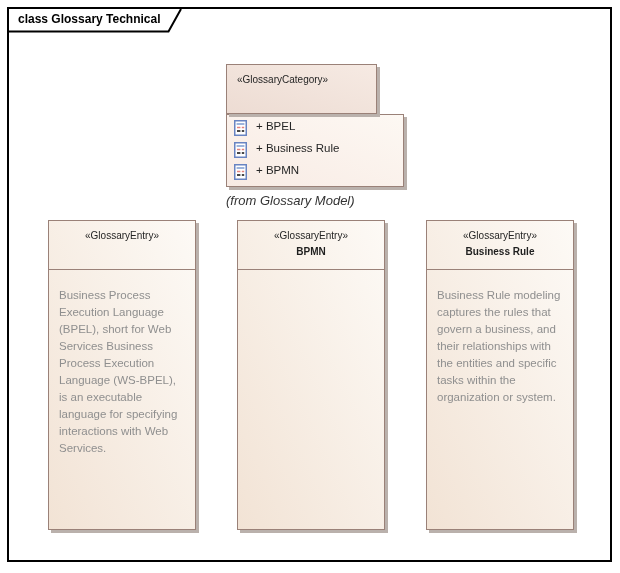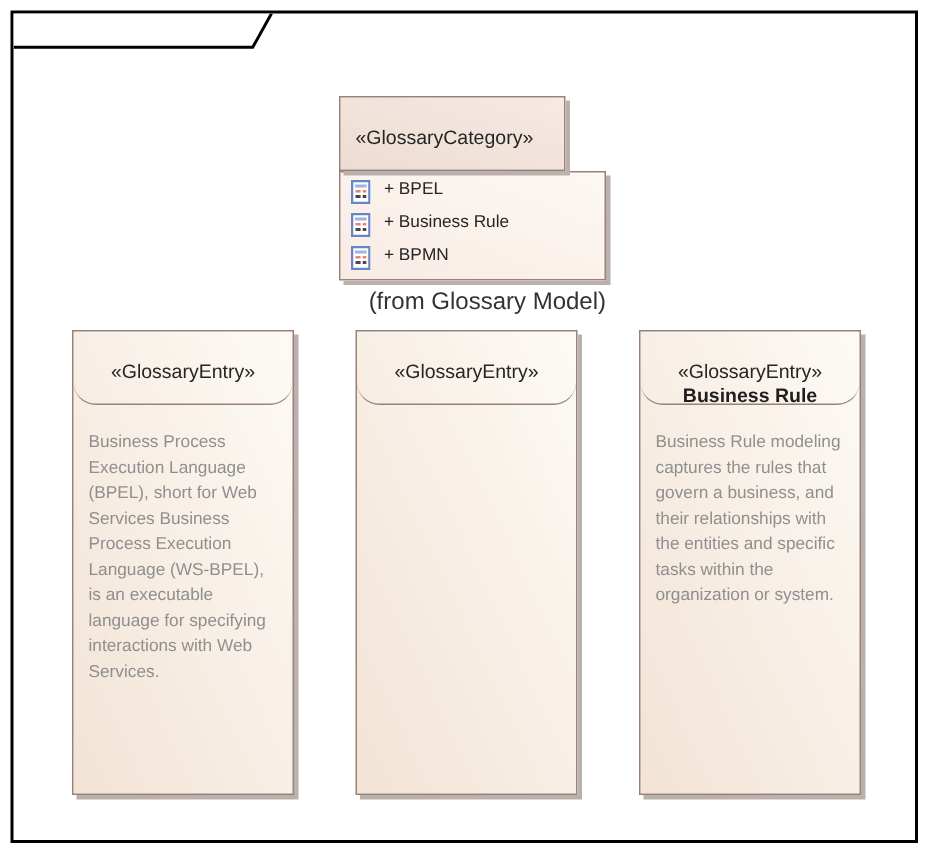--- a/index.html
+++ b/index.html
@@ -39,22 +39,22 @@
   }
   
   .uml-box {
     position: absolute;
     border: 1px solid #9a8178;
     box-shadow: 3px 3px 0 #bab1ac;
     box-sizing: border-box;
   }
   .el-header-text {
     text-align: center;
-    padding-top: 19px;
-    font-size: 13px;
+    padding-top: 7px;
+    font-size: 10px;
     line-height: 16px;
     color: #252525;
   }
   .el-name { font-weight: bold; color: #1f1f1f; }
   
   .cat-head {
     left: 217px; top: 55px;
     width: 151px; height: 50px;
     background: linear-gradient(to bottom left, #f6eae3, #eddcd3);
     z-index: 3;
@@ -75,58 +75,59 @@
     height: 22px;
     padding-left: 7px;
     font-size: 11.5px;
     color: #252525;
   }
   .attr-icon { flex: 0 0 auto; display: block; }
   .from-note {
     position: absolute;
     left: 217px; top: 184px;
     width: 178px;
-    text-align: right;
-    font-size: 16px;
+    text-align: left;
+    font-size: 13px;
+    font-style: italic;
     color: #333333;
   }
   
   .entry {
     top: 211px;
     width: 148px; height: 310px;
     background: linear-gradient(to bottom left, #fdfaf6, #f2e3d5);
   }
   .entry-1 { left: 39px; }
   .entry-2 { left: 228px; }
   .entry-3 { left: 417px; }
   .entry-header {
     height: 49px;
     border-bottom: 1px solid #9a8178;
     box-sizing: border-box;
-    border-radius: 15px;
   }
   .entry-body {
     padding: 17px 9px 0 10px;
     font-size: 11.5px;
     line-height: 17px;
     color: #8f8f8f;
   }
 </style>
 </head>
 <body>
 
 <div class="canvas">
 
   <div class="frame">
 
     <div class="frame-tab">
       <svg width="173" height="24" viewBox="0 0 173 24">
         <polygon points="0,0 172,0 160,23 0,23" fill="#ffffff" stroke="none"></polygon>
         <polyline points="0,22.5 159.5,22.5 172,0" fill="none" stroke="#000000" stroke-width="2"></polyline>
       </svg>
+      <div class="frame-tab-label">class Glossary Technical</div>
     </div>
 
     <div class="uml-box cat-head">
       <div class="el-header-text">
         <div>«GlossaryCategory»</div>
       </div>
     </div>
 
     <div class="uml-box cat-attrs">
       <div class="attr-row">
@@ -166,20 +167,21 @@
           <div>«GlossaryEntry»</div>
         </div>
       </div>
       <div class="entry-body">Business Process Execution Language (BPEL), short for Web Services Business Process Execution Language (WS-BPEL), is an executable language for specifying interactions with Web Services.</div>
     </div>
 
     <div class="uml-box entry entry-2">
       <div class="entry-header">
         <div class="el-header-text">
           <div>«GlossaryEntry»</div>
+          <div class="el-name">BPMN</div>
         </div>
       </div>
     </div>
 
     <div class="uml-box entry entry-3">
       <div class="entry-header">
         <div class="el-header-text">
           <div>«GlossaryEntry»</div>
           <div class="el-name">Business Rule</div>
         </div>

